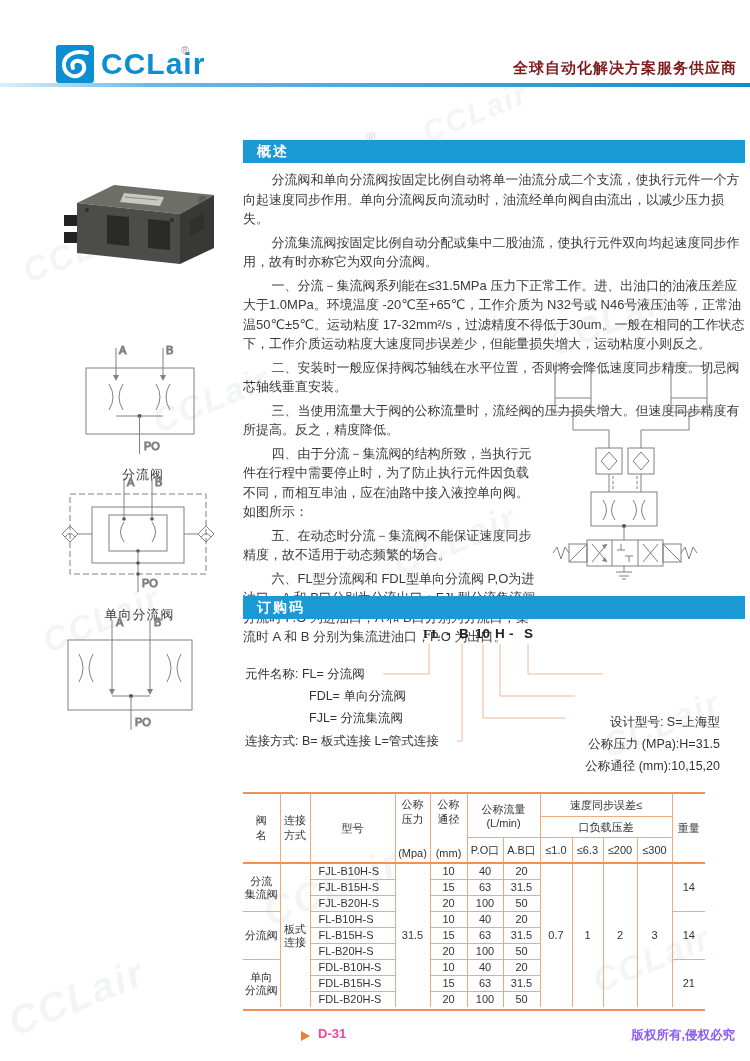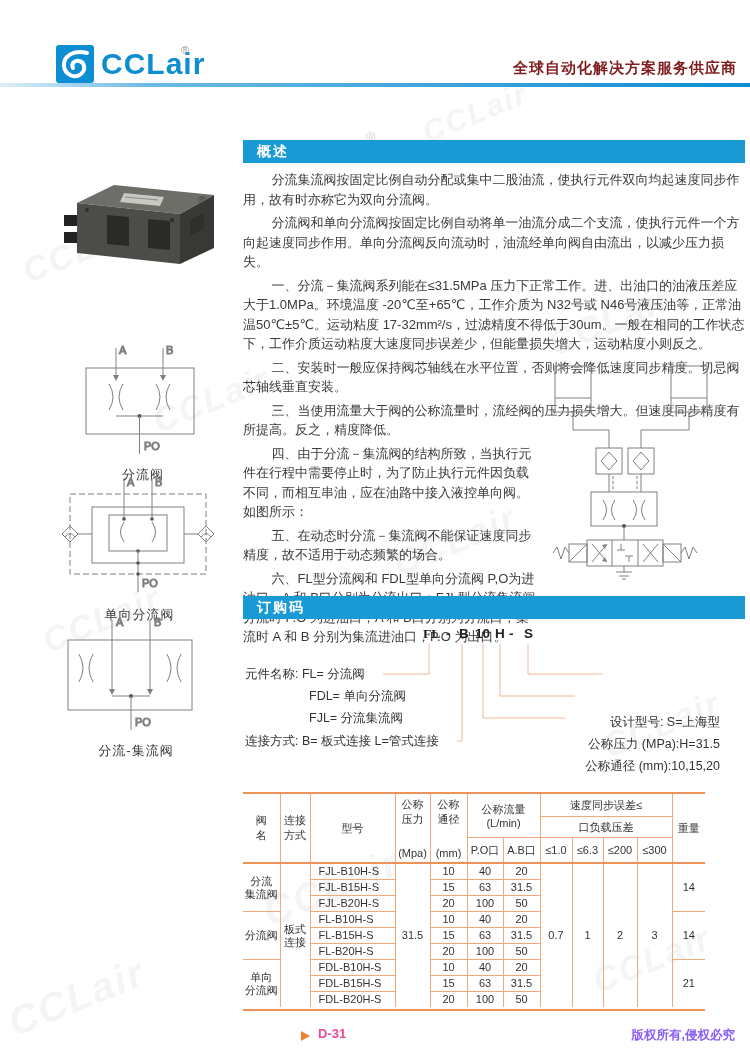--- a/index.html
+++ b/index.html
@@ -163,27 +163,26 @@
         <path d="M47,40 q-8,14 0,28"></path>
       <path d="M121,40 q8,14 0,28"></path>
         <path d="M135,40 q-8,14 0,28"></path>
       <line x1="66" y1="82" x2="104" y2="82"></line>
       <circle cx="85" cy="82" r="2" fill="#555" stroke="none"></circle>
       <line x1="85" y1="82" x2="85" y2="116"></line>
       <text x="70" y="12">A</text>
       <text x="108" y="12">B</text>
       <text x="89" y="112">PO</text>
     </svg>
-    <span class="fig-caption">分流-集流阀</span>
   </div>
 
   <div class="secbar" style="top:140px;">概述</div>
   <div class="overview">
+    <p>分流阀和单向分流阀按固定比例自动将单一油流分成二个支流，使执行元件一个方向起速度同步作用。单向分流阀反向流动时，油流经单向阀自由流出，以减少压力损失。</p>
     <p>分流集流阀按固定比例自动分配或集中二股油流，使执行元件双向均起速度同步作用，故有时亦称它为双向分流阀。</p>
-    <p>分流阀和单向分流阀按固定比例自动将单一油流分成二个支流，使执行元件一个方向起速度同步作用。单向分流阀反向流动时，油流经单向阀自由流出，以减少压力损失。</p>
     <p>一、分流－集流阀系列能在≤31.5MPa 压力下正常工作。进、出油口的油液压差应大于1.0MPa。环境温度 -20℃至+65℃，工作介质为 N32号或 N46号液压油等，正常油温50℃±5℃。运动粘度 17-32mm²/s，过滤精度不得低于30um。一般在相同的工作状态下，工作介质运动粘度大速度同步误差少，但能量损失增大，运动粘度小则反之。</p>
     <p>二、安装时一般应保持阀芯轴线在水平位置，否则将会降低速度同步精度。切忌阀芯轴线垂直安装。</p>
     <p>三、当使用流量大于阀的公称流量时，流经阀的压力损失增大。但速度同步精度有所提高。反之，精度降低。</p>
     <p class="narrow">四、由于分流－集流阀的结构所致，当执行元件在行程中需要停止时，为了防止执行元件因负载不同，而相互串油，应在油路中接入液控单向阀。如图所示：</p>
     <p class="narrow">五、在动态时分流－集流阀不能保证速度同步精度，故不适用于动态频繁的场合。</p>
     <p class="narrow">六、FL型分流阀和 FDL型单向分流阀 P,O为进油口，A 和 B口分别为分流出口；FJL型分流集流阀分流时 P.O 为进油口，A 和 B口分别为分流口，集流时 A 和 B 分别为集流进油口，P.O 为出口。</p>
 
     <div class="circuit-wrap">
       <svg width="180" height="220" viewBox="0 0 180 220" class="schem">
         <rect x="12" y="6" width="36" height="46"></rect>

